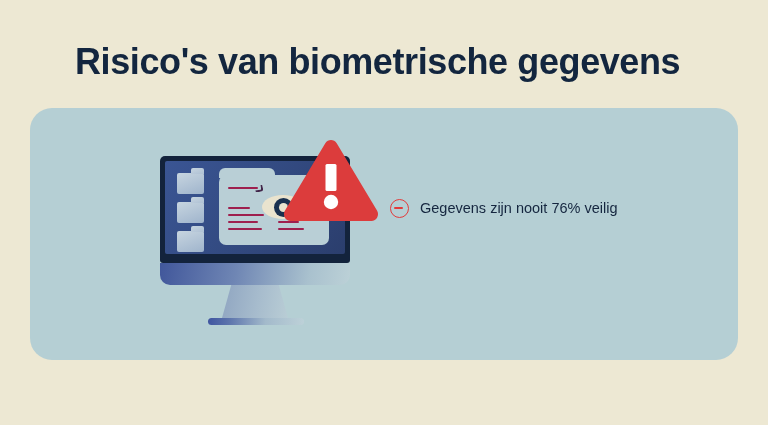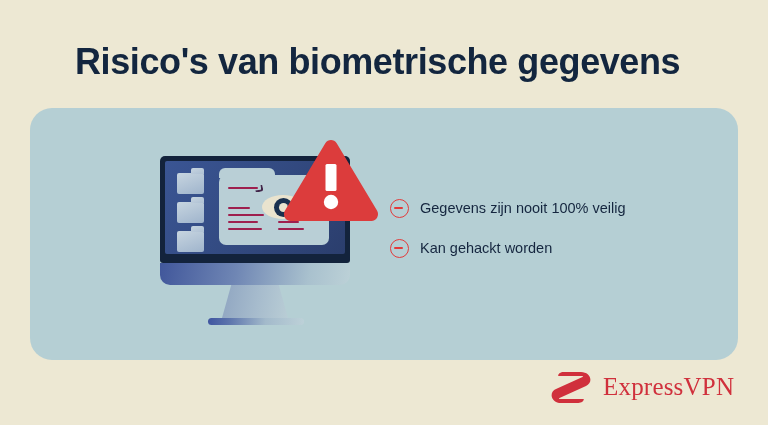--- a/index.html
+++ b/index.html
@@ -268,39 +268,23 @@
           <circle cx="49" cy="64" r="7.2" fill="#FFFFFF"></circle>
         </svg>
       </div>
 
     </div>
 
     <div id="risk-list">
 
       <div class="risk-item">
         <span class="minus-circle"></span>
-        <span class="risk-label">Gegevens zijn nooit 100% veilig</span>
+        <span class="risk-label">Gegevens zijn nooit 76% veilig</span>
       </div>
 
-      <div class="risk-item">
-        <span class="minus-circle"></span>
-        <span class="risk-label">Kan gehackt worden</span>
-      </div>
 
 
     </div>
 
   </div>
 
-  <div id="brand-logo">
-    <span class="logo-mark">
-      <svg viewBox="0 0 42 34" xmlns="http://www.w3.org/2000/svg">
-        <path d="M13.8 2.0 H31.0 C36.5 2.0 40.4 5.6 40.4 9.8 C40.4 12.5 38.8 14.6 36.0 15.9
-                 L9.5 28.0 C9.0 28.2 8.9 28.8 9.4 29.0 C9.6 29.1 9.9 29.1 10.2 29.1 H33.8
-                 C33.8 31.3 31.6 33.0 28.4 33.0 H11.0 C5.5 33.0 1.6 29.4 1.6 25.2
-                 C1.6 22.5 3.2 20.4 6.0 19.1 L32.5 7.0 C33.0 6.8 33.1 6.2 32.6 6.0
-                 C32.4 5.9 32.1 5.9 31.8 5.9 H8.2 C8.2 3.7 10.4 2.0 13.8 2.0 Z" fill="#D0303C"></path>
-      </svg>
-    </span>
-    <span class="logo-wordmark">ExpressVPN</span>
-  </div>
 
 </div>
 
 </body></html>

